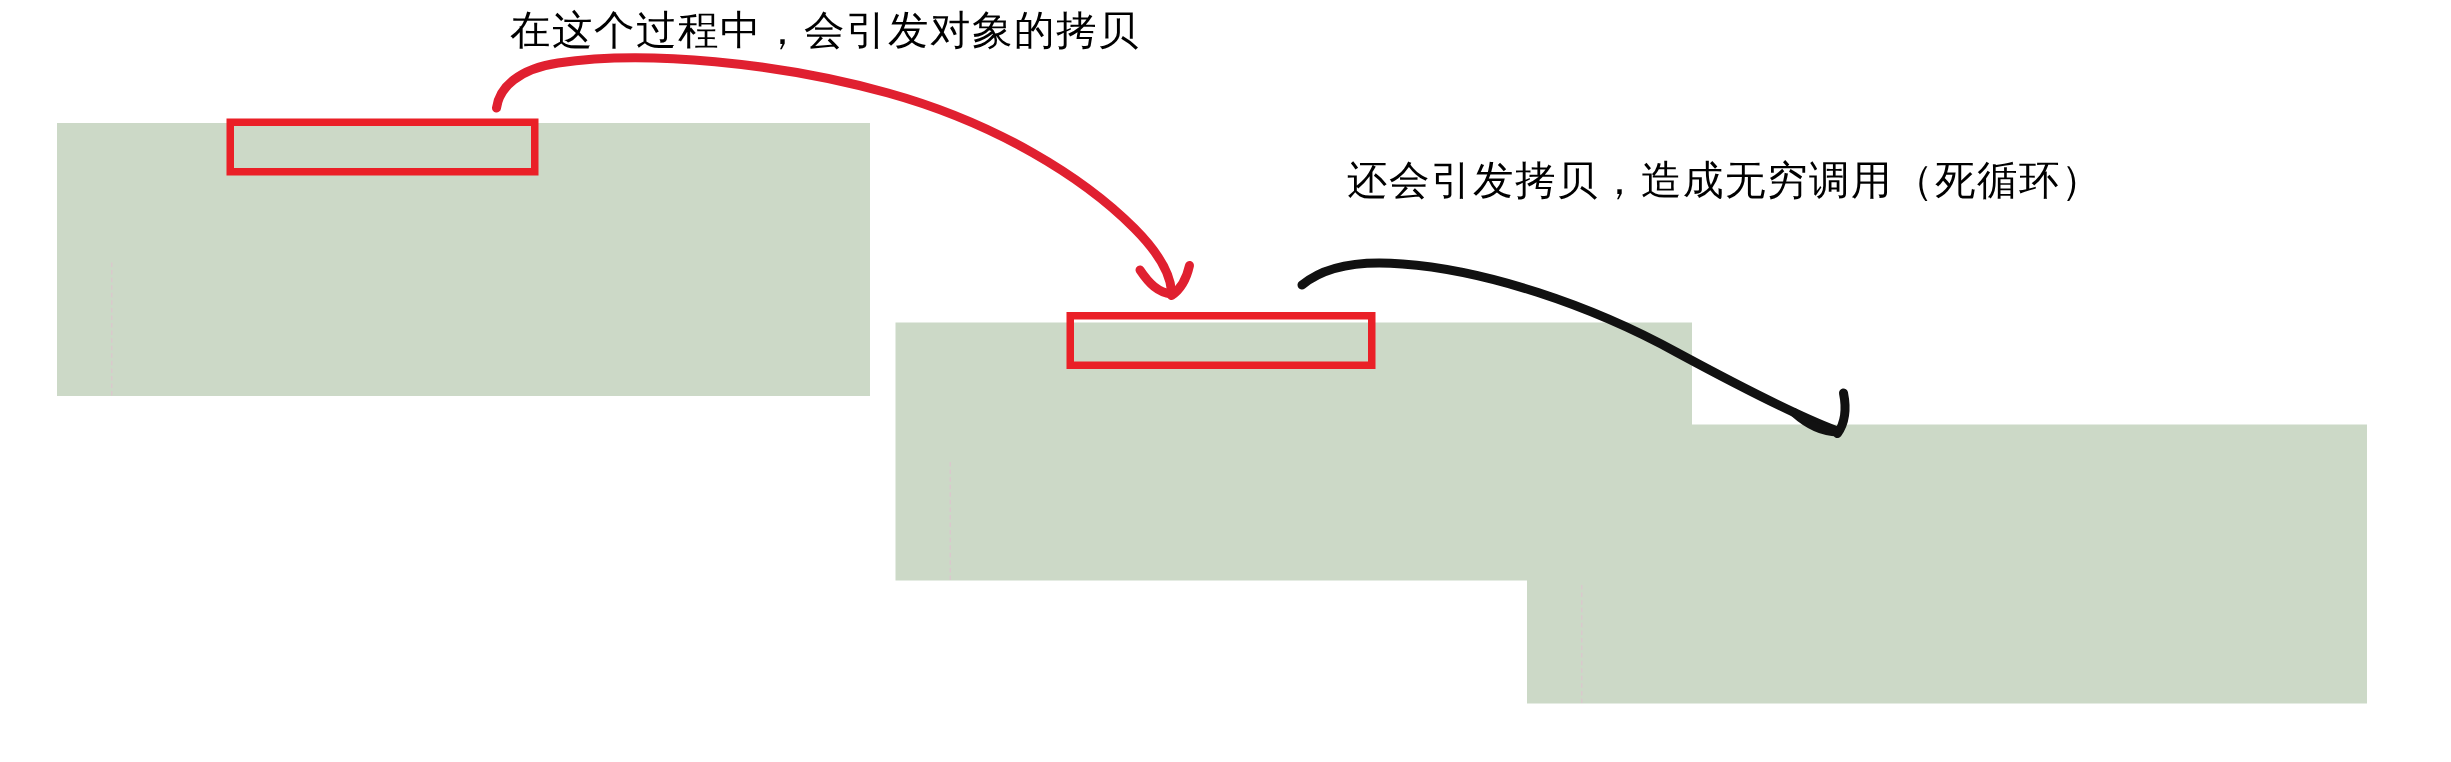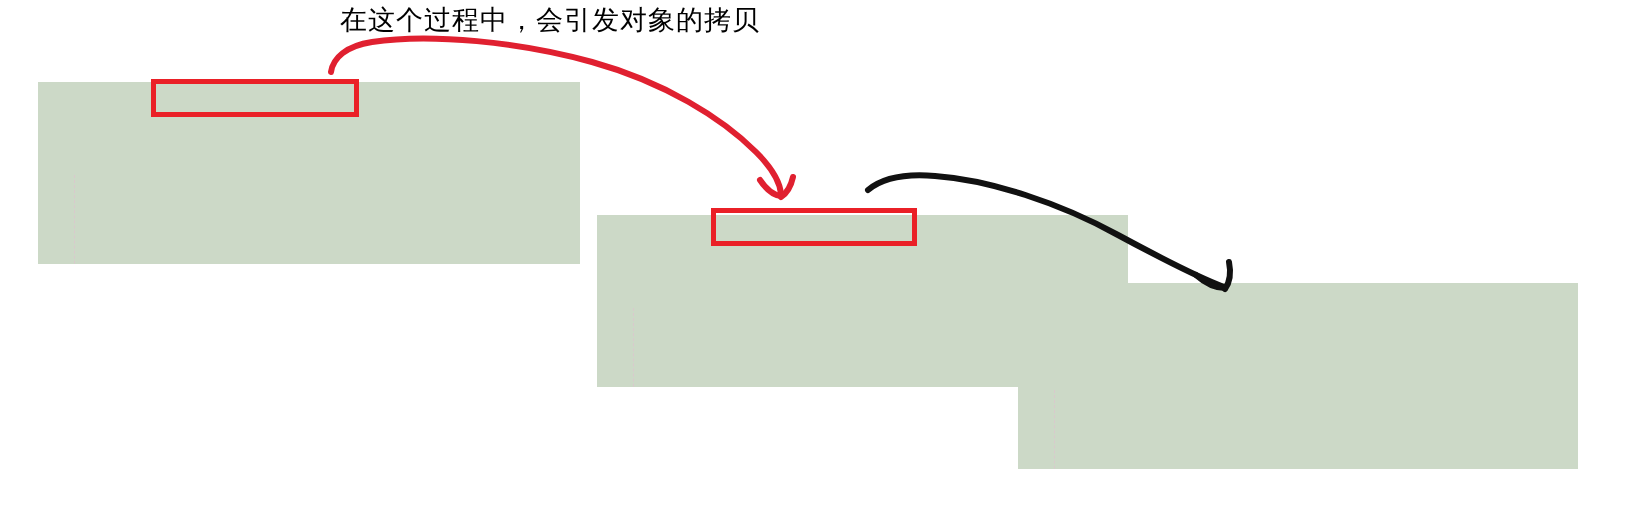--- a/index.html
+++ b/index.html
@@ -151,14 +151,15 @@
       <path d="M868 190
                C 880 180, 900 173, 935 176
                C 990 180, 1060 203, 1118 235
                C 1168 262, 1200 278, 1224 287" fill="none" stroke="#111111" stroke-width="6" stroke-linecap="round" stroke-linejoin="round"></path>
       <path d="M1196 275 C 1205 283, 1215 288, 1225 288" fill="none" stroke="#111111" stroke-width="6" stroke-linecap="round" stroke-linejoin="round"></path>
       <path d="M1229 262 C 1231 272, 1230 282, 1225 289" fill="none" stroke="#111111" stroke-width="6" stroke-linecap="round" stroke-linejoin="round"></path>
     </g>
   </svg>
 
   <div class="cn-note" id="note-top">在这个过程中，会引发对象的拷贝</div>
+  <div class="cn-note" id="note-right">还会引发拷贝，造成无穷调用（死循环）</div>
 
 </div>
 
 </body></html>

